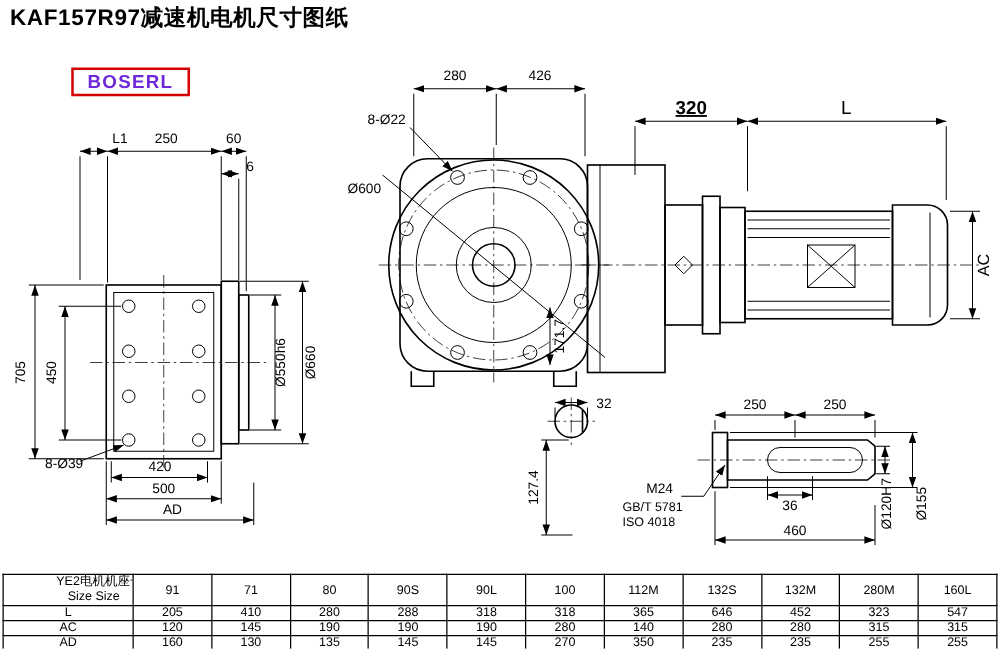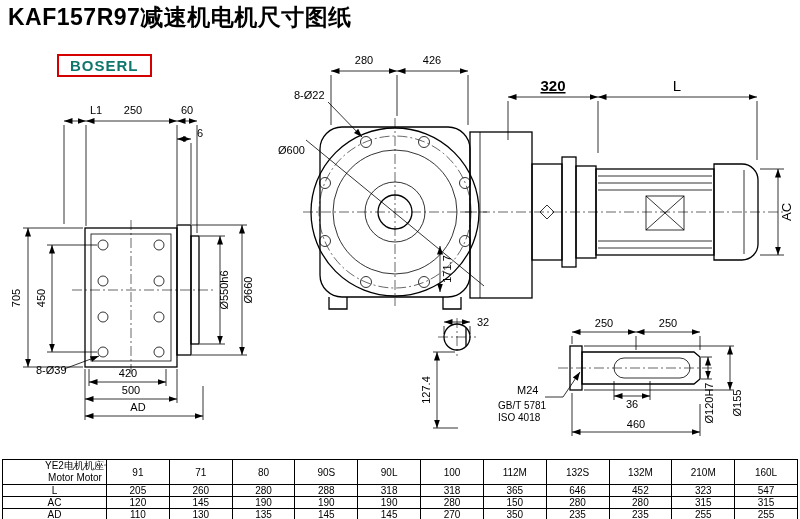--- a/index.html
+++ b/index.html
@@ -1,20 +1,20 @@
 <!DOCTYPE html>
 <html><head>
 <meta charset="utf-8">
 <style>
   * { margin:0; padding:0; box-sizing:border-box; }
   html,body { background:#fff; }
   body { font-family:"Liberation Sans","DejaVu Sans",sans-serif; color:#000; }
   .page { position:relative; width:800px; height:519px; background:#fff; overflow:hidden; }
-  .title { position:absolute; top:2px; left:8px; font-size:23px; font-weight:bold; letter-spacing:0.5px; white-space:nowrap; }
-  .logo { position:absolute; top:54px; left:57px; border:2px solid #d40000; color:#0f766e;
+  .title { position:absolute; top:2px; left:8px; font-size:18px; font-weight:bold; letter-spacing:0.5px; white-space:nowrap; }
+  .logo { position:absolute; top:54px; left:57px; border:2px solid #d40000; color:#6d28d9;
           font-size:15px; font-weight:bold; padding:1px 11px; letter-spacing:1px; background:#fff; }
   .draw { position:absolute; top:0; left:0; }
   svg text { font-family:"Liberation Sans","DejaVu Sans",sans-serif; font-size:11px; fill:#000; }
   svg text.small { font-size:10px; }
   svg text.big { font-size:15px; }
   svg text.bigu { font-size:15px; font-weight:bold; text-decoration:underline; }
   svg text.med { font-size:13px; }
   .thick { stroke:#000; stroke-width:1.3; fill:none; }
   .dim { stroke:#000; stroke-width:0.8; fill:none; }
   .cl { stroke:#000; stroke-width:0.6; stroke-dasharray:10 3 2 3; fill:none; }
@@ -226,65 +226,65 @@
 
   <table class="tbl">
     <colgroup>
       <col style="width:104px">
       <col span="11">
     </colgroup>
     <tbody>
         <tr class="hdr">
       <th class="hdr-cell">
         <div>YE2电机机座号</div>
-        <div>Motor Motor</div>
+        <div>Size Size</div>
       </th>
       <th>91</th>
       <th>71</th>
       <th>80</th>
       <th>90S</th>
       <th>90L</th>
       <th>100</th>
       <th>112M</th>
       <th>132S</th>
       <th>132M</th>
-      <th>210M</th>
+      <th>280M</th>
       <th>160L</th>
     </tr>
     <tr>
       <td>L</td>
       <td>205</td>
-      <td>260</td>
+      <td>410</td>
       <td>280</td>
       <td>288</td>
       <td>318</td>
       <td>318</td>
       <td>365</td>
       <td>646</td>
       <td>452</td>
       <td>323</td>
       <td>547</td>
     </tr>
     <tr>
       <td>AC</td>
       <td>120</td>
       <td>145</td>
       <td>190</td>
       <td>190</td>
       <td>190</td>
       <td>280</td>
-      <td>150</td>
+      <td>140</td>
       <td>280</td>
       <td>280</td>
       <td>315</td>
       <td>315</td>
     </tr>
     <tr>
       <td>AD</td>
-      <td>110</td>
+      <td>160</td>
       <td>130</td>
       <td>135</td>
       <td>145</td>
       <td>145</td>
       <td>270</td>
       <td>350</td>
       <td>235</td>
       <td>235</td>
       <td>255</td>
       <td>255</td>

